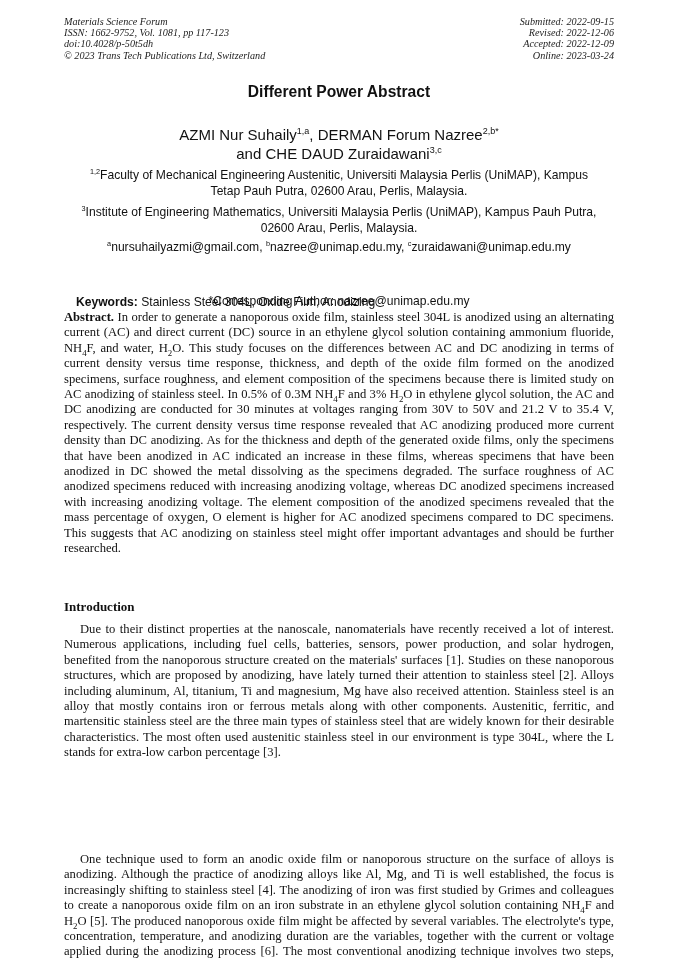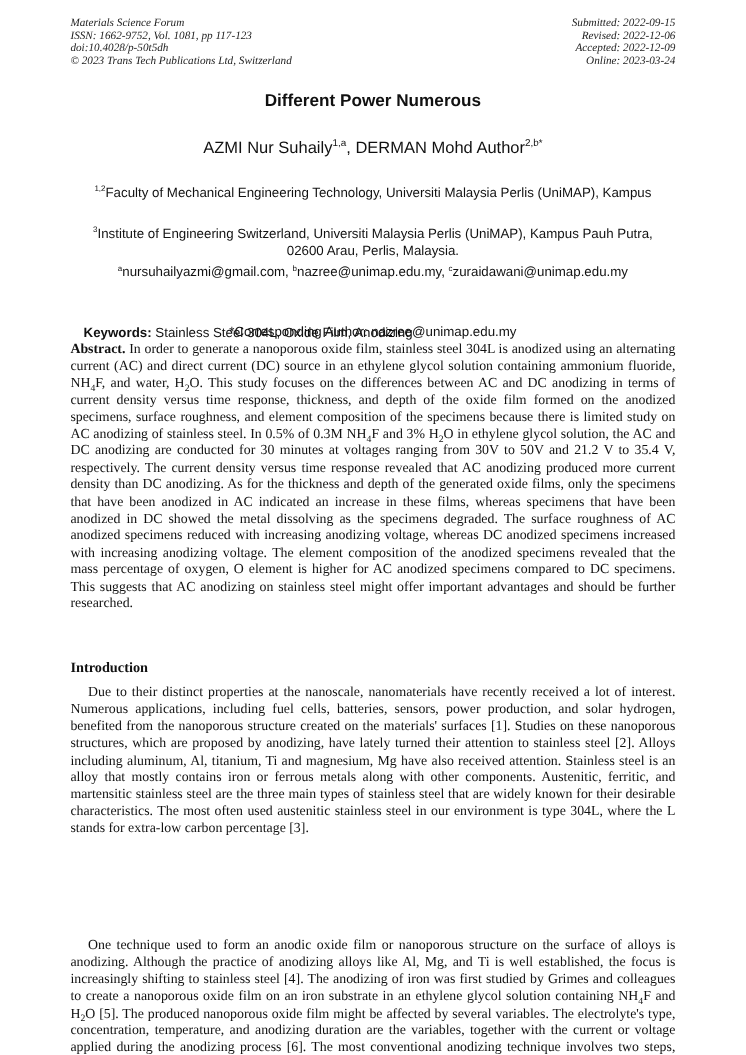--- a/index.html
+++ b/index.html
@@ -35,32 +35,34 @@
   <div>© 2023 Trans Tech Publications Ltd, Switzerland</div>
 </div>
 <div class="hdr hdr-right">
   <div>Submitted: 2022-09-15</div>
   <div>Revised: 2022-12-06</div>
   <div>Accepted: 2022-12-09</div>
   <div>Online: 2023-03-24</div>
 </div>
 
 <div class="title">
-  <div>Different Power Numerous</div>
+  <div>Different Power Abstract</div>
 </div>
 
 <div class="authors">
-  <div><span>AZMI Nur Suhaily</span><sup>1,a</sup>, <span>DERMAN Mohd Author</span><sup>2,b*</sup></div>
+  <div><span>AZMI Nur Suhaily</span><sup>1,a</sup>, <span>DERMAN Forum Nazree</span><sup>2,b*</sup></div>
+  <div><span>and</span> <span>CHE DAUD Zuraidawani</span><sup>3,c</sup></div>
 </div>
 
 <div class="aff aff1">
-  <div><sup>1,2</sup><span>Faculty of Mechanical Engineering Technology, Universiti Malaysia Perlis (UniMAP), Kampus</span></div>
+  <div><sup>1,2</sup><span>Faculty of Mechanical Engineering Austenitic, Universiti Malaysia Perlis (UniMAP), Kampus</span></div>
+  <div>Tetap Pauh Putra, 02600 Arau, Perlis, Malaysia.</div>
 </div>
 <div class="aff aff2">
-  <div><sup>3</sup><span>Institute of Engineering Switzerland, Universiti Malaysia Perlis (UniMAP), Kampus Pauh Putra,</span></div>
+  <div><sup>3</sup><span>Institute of Engineering Mathematics, Universiti Malaysia Perlis (UniMAP), Kampus Pauh Putra,</span></div>
   <div>02600 Arau, Perlis, Malaysia.</div>
 </div>
 
 <div class="emails">
   <sup>a</sup><span>nursuhailyazmi@gmail.com</span>, <sup>b</sup><span>nazree@unimap.edu.my</span>, <sup>c</sup><span>zuraidawani@unimap.edu.my</span>
 </div>
 
 <div class="corr">*Corresponding Author: nazree@unimap.edu.my</div>
 
 <div class="keywords">

